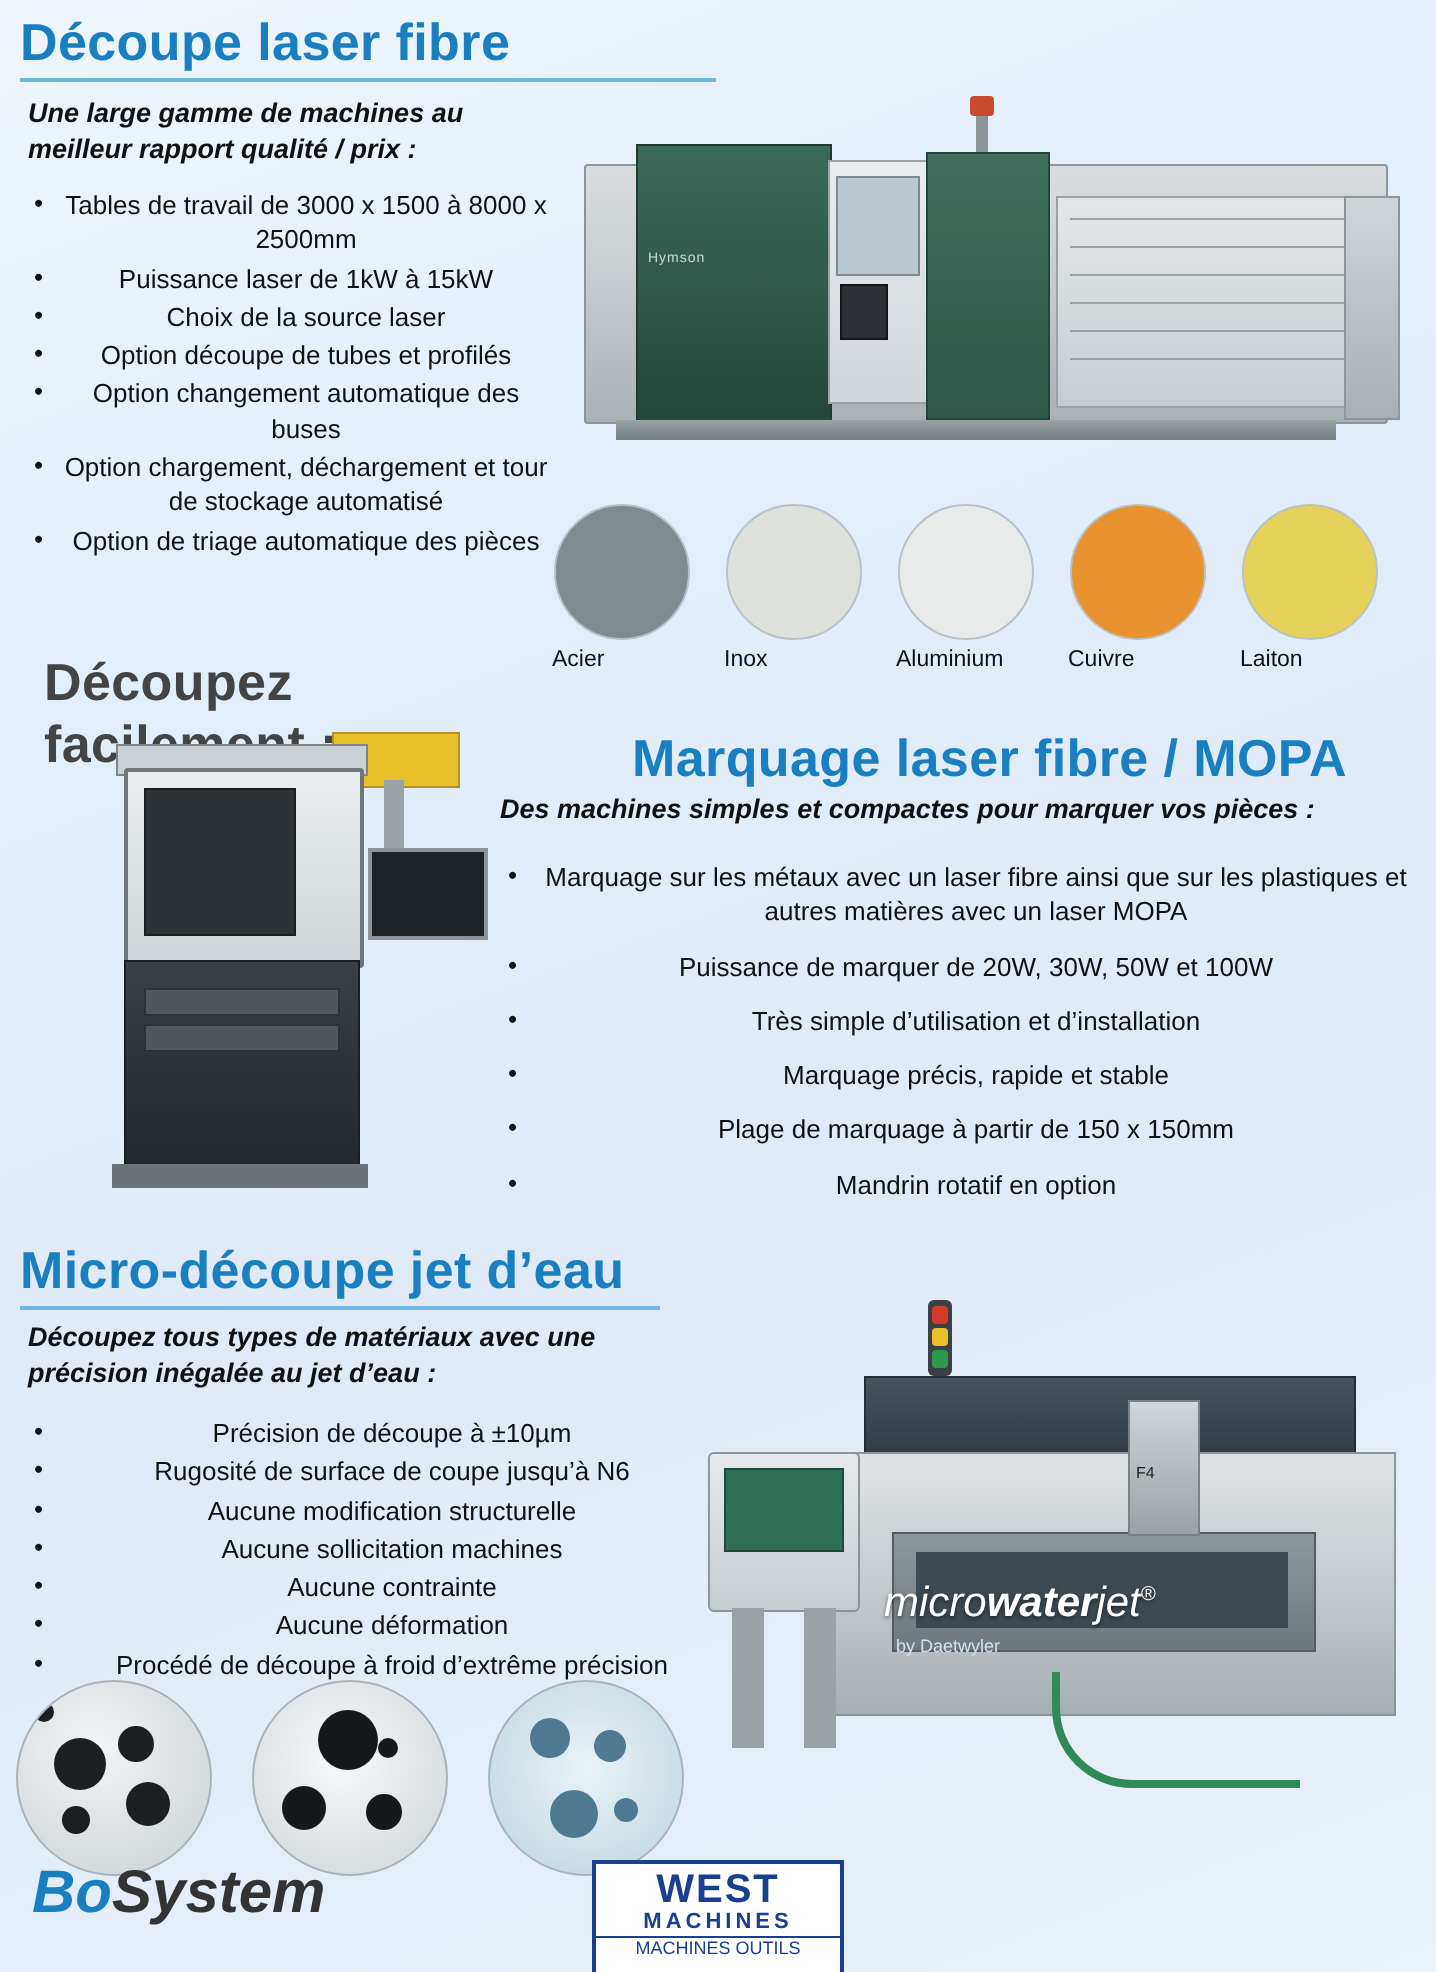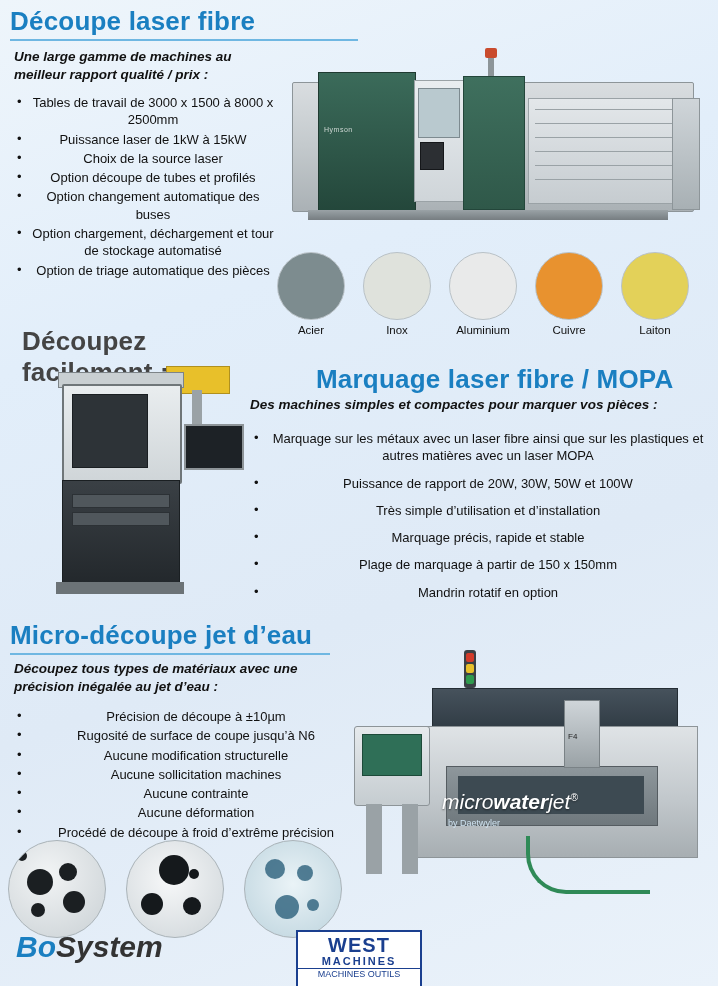--- a/index.html
+++ b/index.html
@@ -58,21 +58,21 @@
   .mach-rail:before{content:"";position:absolute;left:6px;top:10px;right:6px;height:1px;background:#9aa2a6;
     box-shadow:0 14px 0 #9aa2a6,0 28px 0 #9aa2a6,0 42px 0 #9aa2a6,0 56px 0 #9aa2a6,0 70px 0 #9aa2a6;}
   .mach-tower{position:absolute;left:394px;top:56px;width:26px;height:110px;
     background:linear-gradient(180deg,#cfd5d9,#a8b0b4);border:1px solid #8d9599;}
   .mach-light{position:absolute;left:210px;top:14px;width:6px;height:26px;background:#8d9599;}
   .mach-light:after{content:"";position:absolute;left:-3px;top:-8px;width:12px;height:10px;background:#c94b2d;border-radius:2px;}
   .mach-brand{position:absolute;left:46px;top:84px;font-size:7px;color:#cfd8d4;letter-spacing:.5px;}
 
   
   #materials{position:absolute;left:276px;top:252px;width:436px;height:102px;}
-  .mat{position:absolute;width:70px;text-align:center;}
+  .mat{position:absolute;width:70px;}
   .mat .disc{width:66px;height:66px;border-radius:50%;border:1px solid #b9c1c6;margin:0 auto;}
   .mat .lbl{font-size:11.5px;margin-top:4px;color:#111;}
 
   
   #sec2-sub{position:absolute;left:22px;top:326px;width:250px;}
   #sec2-title{position:absolute;left:316px;top:364px;width:392px;}
   #sec2-intro{position:absolute;left:250px;top:396px;width:456px;}
   #sec2-list{position:absolute;left:250px;top:424px;width:456px;}
   #sec2-list li{font-size:13px;margin-bottom:10px;padding-left:20px;}
   #sec2-list li:before{left:4px;}
@@ -205,21 +205,21 @@
   </div>
 
   <div id="sec2-sub" class="h1 dark">Découpez facilement :</div>
 
   <div id="sec2-title">
     <div class="h1">Marquage laser fibre / MOPA</div>
   </div>
   <div id="sec2-intro" class="intro">Des machines simples et compactes pour marquer vos pièces :</div>
   <ul id="sec2-list" class="bul">
     <li>Marquage sur les métaux avec un laser fibre ainsi que sur les plastiques et autres matières avec un laser MOPA</li>
-    <li>Puissance de rapport de 20W, 30W, 50W et 100W</li>
+    <li>Puissance de marquer de 20W, 30W, 50W et 100W</li>
     <li>Très simple d’utilisation et d’installation</li>
     <li>Marquage précis, rapide et stable</li>
     <li>Plage de marquage à partir de 150 x 150mm</li>
     <li>Mandrin rotatif en option</li>
   </ul>
 
   <div id="mark-machine">
     <div class="mk-yellow"></div>
     <div class="mk-top"></div>
     <div class="mk-case"></div>

